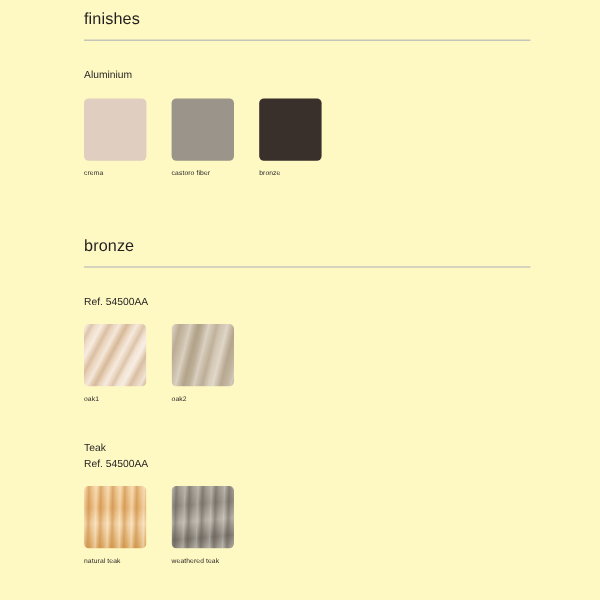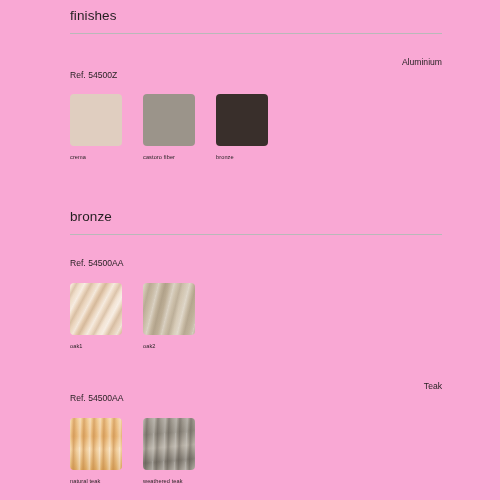--- a/index.html
+++ b/index.html
@@ -11,21 +11,21 @@
     height: 500px;
     background: #ffffff;
     font-family: "Liberation Sans", sans-serif;
     color: #231f20;
     overflow: hidden;
   }
   .page {
     position: relative;
     width: 500px;
     height: 500px;
-    background: #f9a8d4;
+    background: #fef9c3;
   }
   .content {
     position: absolute;
     left: 70px;
     top: 0;
     width: 372px;
   }
   .section-title {
     font-size: 13.5px;
     font-weight: 400;
@@ -40,21 +40,20 @@
     width: 372px;
   }
   .group {
     margin-top: 22px;
   }
   .group-name {
     font-size: 8.6px;
     line-height: 12.5px;
     color: #231f20;
     margin: 0;
-    text-align: right;
   }
   .group-ref {
     font-size: 8.6px;
     line-height: 12.5px;
     color: #231f20;
     margin: 0;
   }
   .swatch-row {
     display: flex;
     gap: 21px;
@@ -134,21 +133,20 @@
 
 <div class="page">
   <div class="content">
 
     <div class="section">
       <h2 class="section-title">finishes</h2>
       <div class="rule"></div>
 
       <div class="group">
         <p class="group-name">Aluminium</p>
-        <p class="group-ref">Ref. 54500Z</p>
 
         <div class="swatch-row">
           <div class="swatch">
             <div class="swatch-chip tex-crema"></div>
             <div class="swatch-label">crema</div>
           </div>
           <div class="swatch">
             <div class="swatch-chip tex-castoro"></div>
             <div class="swatch-label">castoro fiber</div>
           </div>

